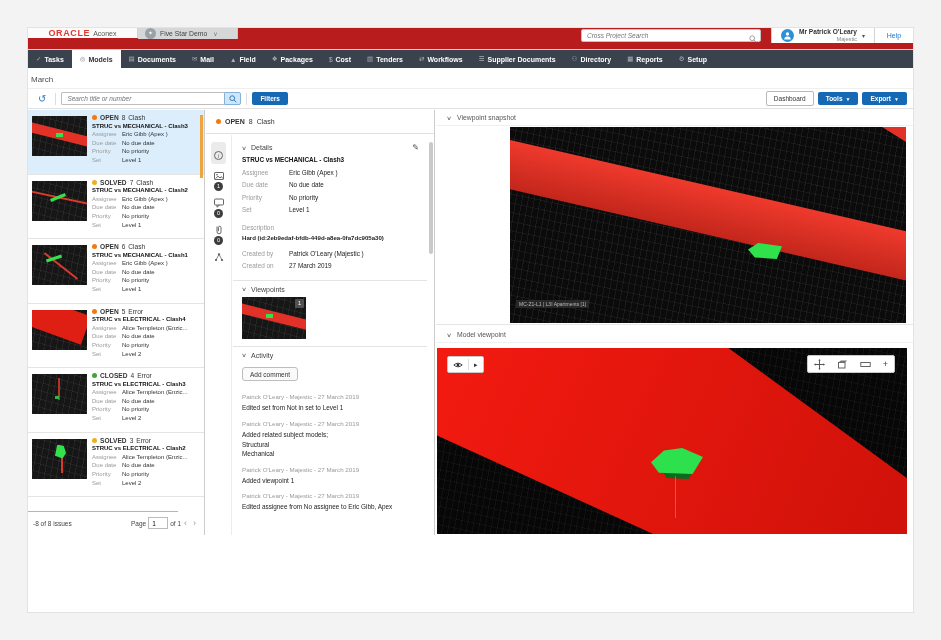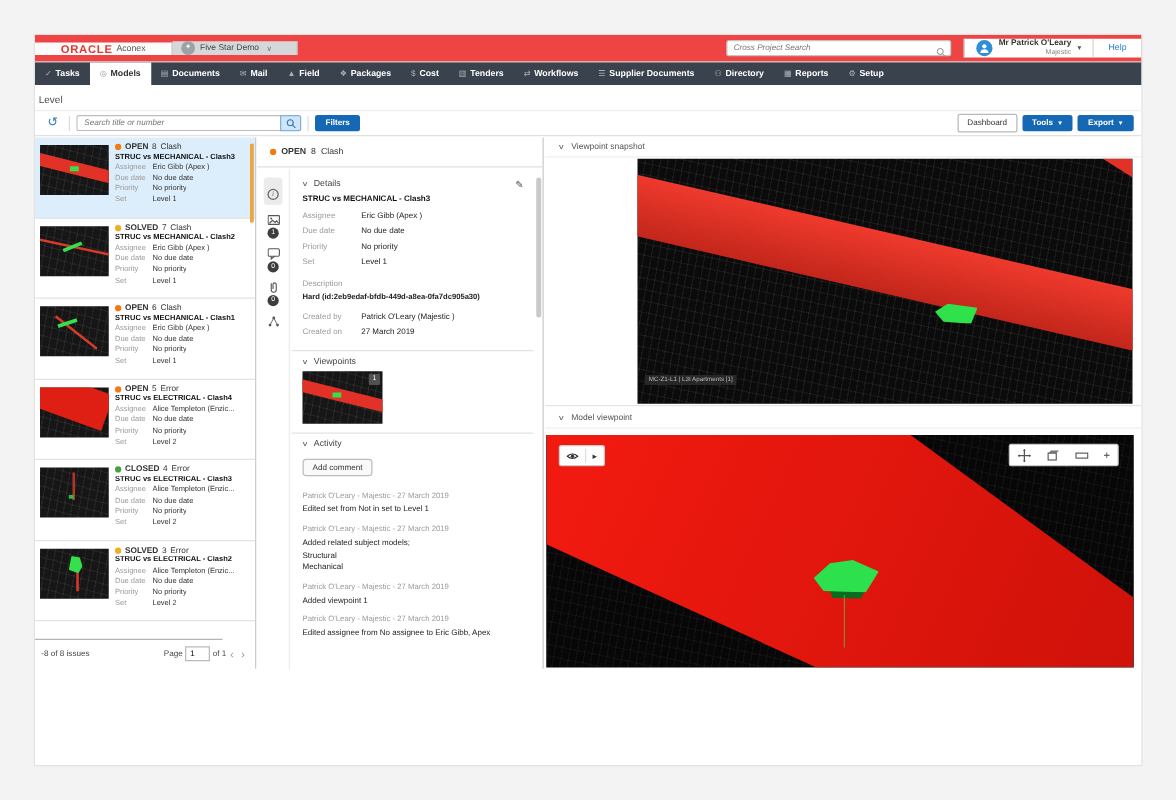--- a/index.html
+++ b/index.html
@@ -1,20 +1,20 @@
 <!DOCTYPE html>
 <html><head>
 <meta charset="utf-8">
 <style>
   *{margin:0;padding:0;box-sizing:border-box}
   html,body{width:941px;height:640px;background:#f3f3f4;font-family:"Liberation Sans",sans-serif;overflow:hidden}
   .app{position:absolute;left:28px;top:28px;width:885px;height:584px;background:#fff;box-shadow:0 0 0 1px #e3e3e4}
 
   
-  .utilbar{height:22px;display:flex;background:#ef4444;border-bottom:1px solid #d2d3d4;align-items:center}
+  .utilbar{height:22px;display:flex;background:#b91c1c;border-bottom:1px solid #d2d3d4;align-items:flex-start}
   .brand-chip{width:110px;background:#fbfbfb;border-right:1px solid #d2d3d4;display:flex;align-items:center;justify-content:center;gap:3px}
   .brand{color:#e2382e;font-weight:bold;font-size:9px;letter-spacing:.6px}
   .brand-suffix{color:#555;font-size:7px;margin-top:1px}
   .project-chip{width:100px;background:#d5d7d9;border-right:1px solid #c5c7c9;display:flex;align-items:center;gap:4px;padding:0 7px;font-size:6.8px;color:#444}
   .proj-icon{width:11px;height:11px;border-radius:50%;background:#9aa1a7;color:#fff;font-size:6px;line-height:11px;text-align:center;flex:none}
   .caret{color:#777;font-size:6px;margin-left:2px}
   .util-right{margin-left:auto;display:flex;align-items:stretch}
   .xsearch{position:relative;display:flex;align-items:center;margin-right:10px}
   .xsearch input{width:180px;height:13px;border:1px solid #c4c4c4;border-radius:2px;font-size:6.5px;font-style:italic;padding:0 16px 0 5px;color:#666;font-family:"Liberation Sans",sans-serif}
   .xsearch .mag{position:absolute;right:4px;top:7px}
@@ -221,21 +221,21 @@
     <div class="nav-item">
         <span class="nav-ico">▦</span>
         <span>Reports</span>
       </div>
     <div class="nav-item">
         <span class="nav-ico">⚙</span>
         <span>Setup</span>
       </div>
   </nav>
 
-  <div class="page-title">Level</div>
+  <div class="page-title">March</div>
 
   <div class="toolbar">
     <span class="refresh">↺</span>
     <span class="vsep"></span>
     <div class="isearch">
       <input type="text" placeholder="Search title or number" style="">
       <span class="sbtn">
         <svg width="8" height="8" viewBox="0 0 10 10">
             <circle cx="4" cy="4" r="3" fill="none" stroke="#2f79bd" stroke-width="1.2"></circle>
             <line x1="6.3" y1="6.3" x2="9.2" y2="9.2" stroke="#2f79bd" stroke-width="1.2"></line>

